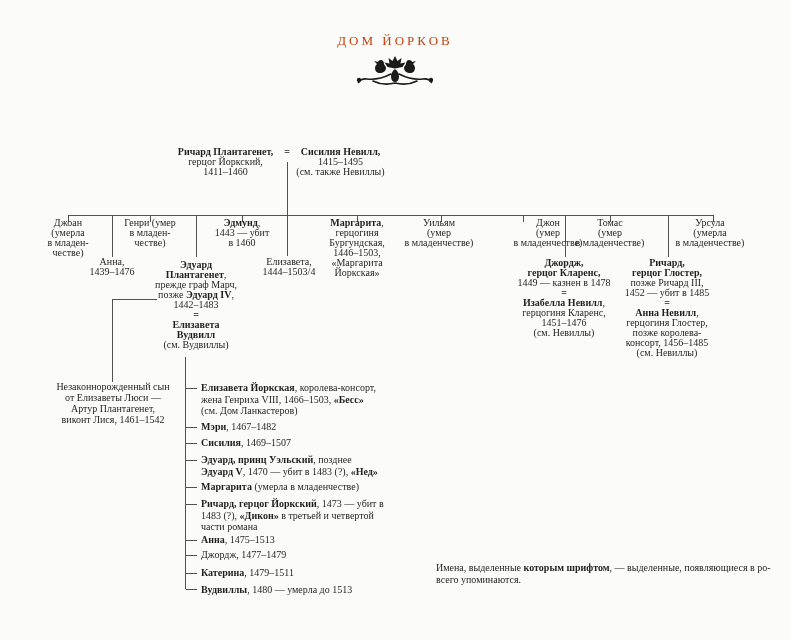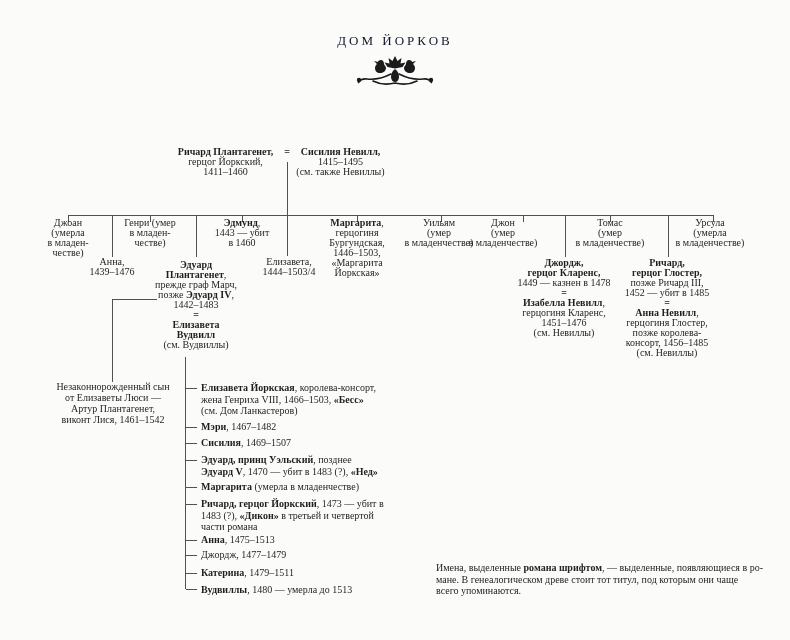--- a/index.html
+++ b/index.html
@@ -11,21 +11,21 @@
     position:relative;
     width:790px;height:640px;
     background:#fbfbfa;
     color:#1f1f1f;
     overflow:hidden;
   }
   .title{
     position:absolute;top:33px;left:0;width:790px;
     text-align:center;
     font-size:13px;letter-spacing:3px;
-    color:#0f172a;
+    color:#c2410c;
   }
   .ornament{position:absolute;left:353px;top:54px;}
   .node{
     position:absolute;
     font-size:10px;line-height:10px;
   }
   .node .tl{white-space:nowrap;}
   .center .tl{text-align:center;}
   .sb{font-weight:bold;}
   .si{}
@@ -111,21 +111,21 @@
       <div class="tl"><span>Бургундская,</span></div>
       <div class="tl"><span>1446–1503,</span></div>
       <div class="tl"><span>«Маргарита</span></div>
       <div class="tl"><span>Йоркская»</span></div>
     </div>
   <div class="node center" style="left:384px;top:218px;width:110px">
       <div class="tl"><span>Уильям</span></div>
       <div class="tl"><span>(умер</span></div>
       <div class="tl"><span>в младенчестве)</span></div>
     </div>
-  <div class="node center" style="left:448px;top:218px;width:110px">
+  <div class="node center" style="left:493px;top:218px;width:110px">
       <div class="tl"><span>Джон</span></div>
       <div class="tl"><span>(умер</span></div>
       <div class="tl"><span>в младенчестве)</span></div>
     </div>
   <div class="node center" style="left:555px;top:218px;width:110px">
       <div class="tl"><span>Томас</span></div>
       <div class="tl"><span>(умер</span></div>
       <div class="tl"><span>в младенчестве)</span></div>
     </div>
   <div class="node center" style="left:650px;top:218px;width:120px">
@@ -229,18 +229,17 @@
       <div class="tl"><span>Джордж, 1477–1479</span></div>
     </div>
   <div class="node list-item" style="left:201px;top:567px">
       <div class="tl"><span class="sb">Катерина</span><span>, 1479–1511</span></div>
     </div>
   <div class="node list-item" style="left:201px;top:584px">
       <div class="tl"><span class="sb">Вудвиллы</span><span>, 1480 — умерла до 1513</span></div>
     </div>
 
   <div class="node footnote" style="left:436px;top:562px">
-      <div class="tl"><span class="si">Имена, выделенные </span><span class="sb si">романа шрифтом</span><span class="si">, — выделенные, появляющиеся в ро-</span></div>
-      <div class="tl"><span class="si">мане. В генеалогическом древе стоит тот титул, под которым они чаще</span></div>
+      <div class="tl"><span class="si">Имена, выделенные </span><span class="sb si">которым шрифтом</span><span class="si">, — выделенные, появляющиеся в ро-</span></div>
       <div class="tl"><span class="si">всего упоминаются.</span></div>
     </div>
 
 </div>
 
 </body></html>

